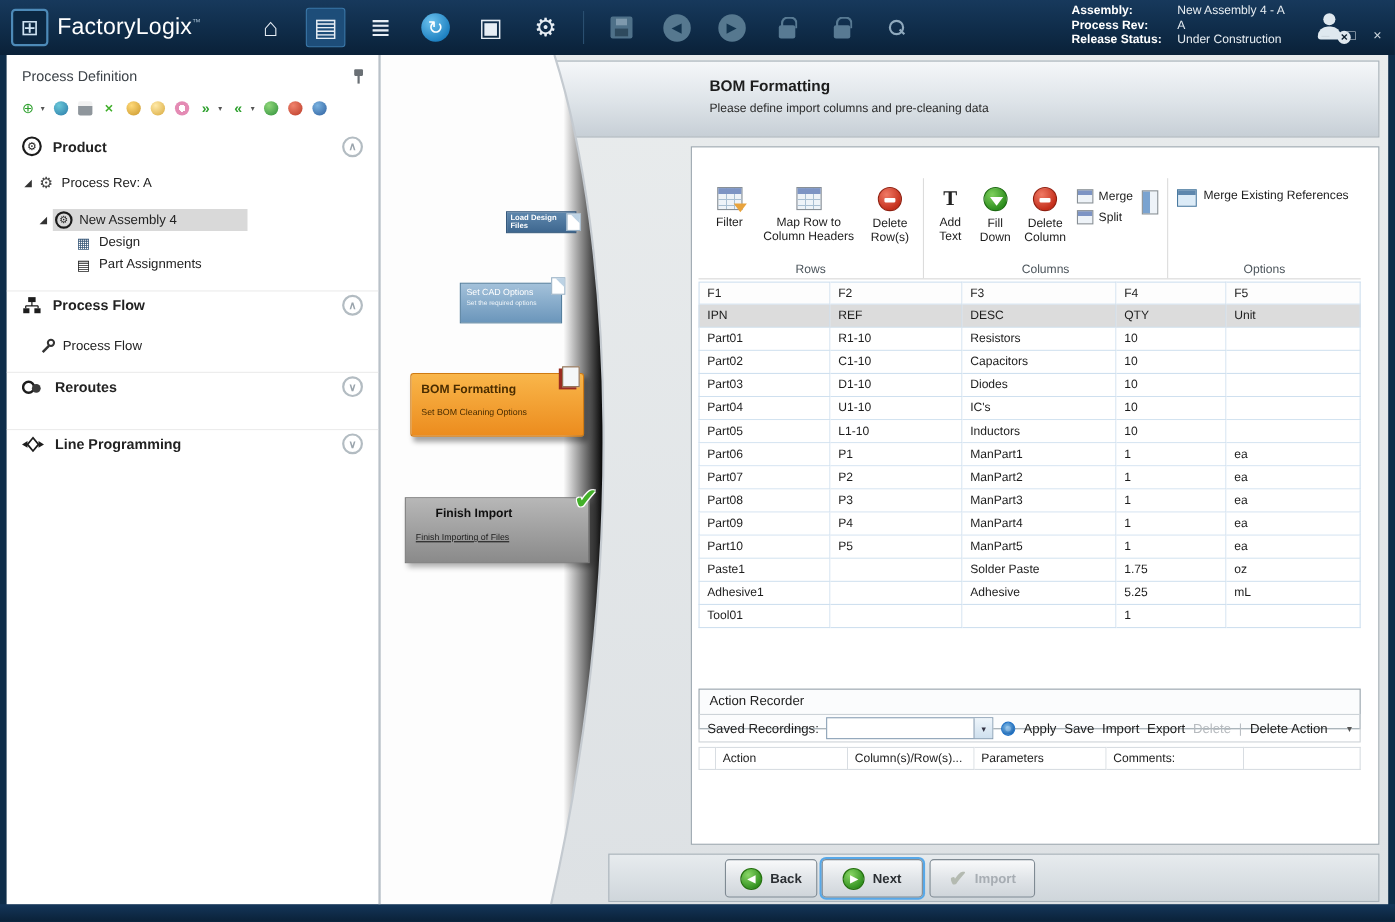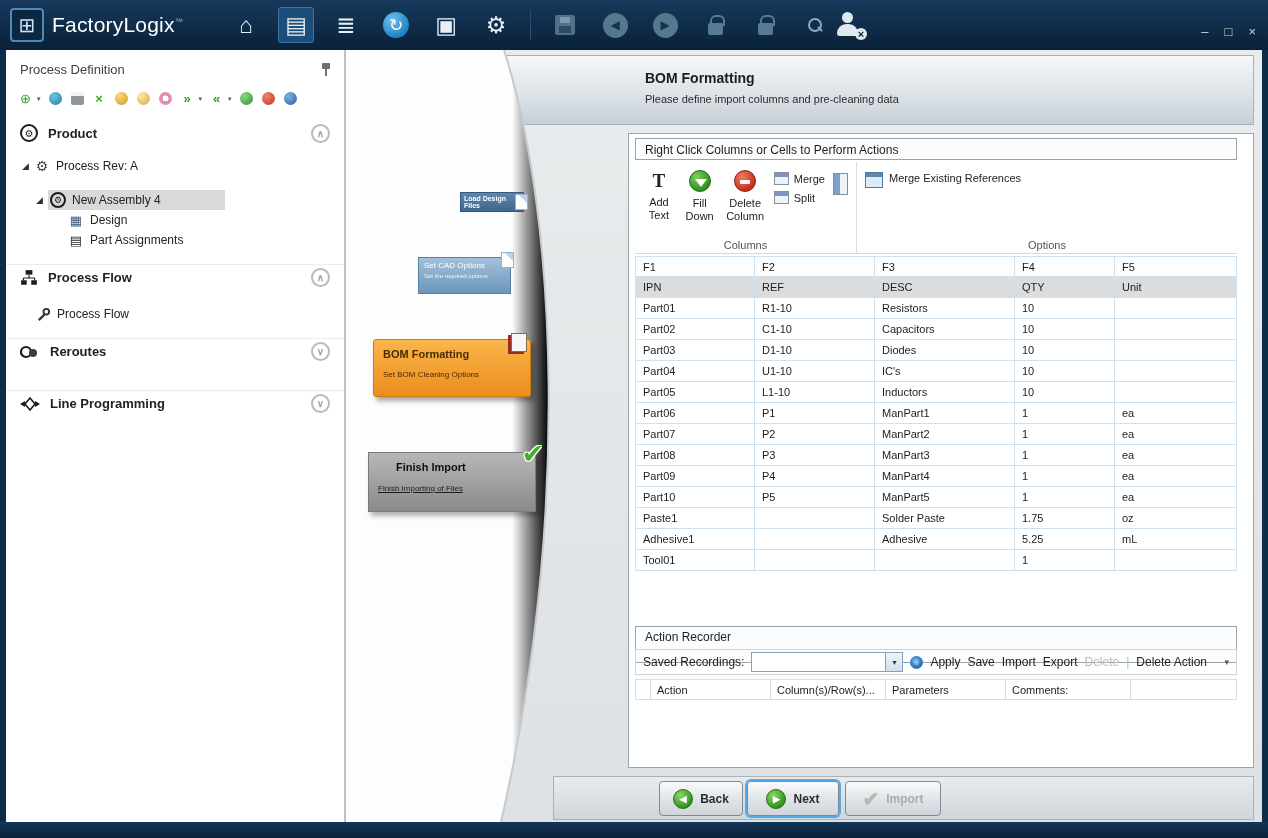--- a/index.html
+++ b/index.html
@@ -199,20 +199,28 @@
       <div class="tbico">
           <span class="lockico"></span>
         </div>
       <div class="tbico">
           <span class="lockico"></span>
         </div>
       <div class="tbico">
           <span class="magico"></span>
         </div>
     </div>
+    <div class="asm-info">
+      <span class="lbl">Assembly:</span>
+      <span class="val">New Assembly 4 - A</span>
+      <span class="lbl">Process Rev:</span>
+      <span class="val">A</span>
+      <span class="lbl">Release Status:</span>
+      <span class="val">Under Construction</span>
+    </div>
     <div class="user-ico">
       <span class="head"></span>
       <span class="bodyy"></span>
       <span class="badge">×</span>
     </div>
     <div class="winctl">
       <span>–</span>
       <span>□</span>
       <span>×</span>
     </div>
@@ -373,23 +381,39 @@
         <div class="s">Set BOM Cleaning Options</div>
         <span class="bookic"></span>
       </div>
       <div class="fstep step-finish">
         <div class="t">Finish Import</div>
         <div class="s">Finish Importing of Files</div>
         <span class="bigcheck">✔</span>
       </div>
 
       <div class="panel-body">
-        <div class="hintbar">Right Click Columns or Cells to Perform Actions</div>
 
         <div class="ptoolbar">
+          <div class="tgroup" style="width:205px">
+            <div class="tbtn" style="width:44px">
+              <span class="tbl-ic">
+                  <span class="funnel"></span>
+                </span>
+              <span>Filter</span>
+            </div>
+            <div class="tbtn" style="width:96px">
+              <span class="tbl-ic"></span>
+              <span>Map Row to Column Headers</span>
+            </div>
+            <div class="tbtn" style="width:48px">
+              <span class="redcirc"></span>
+              <span>Delete Row(s)</span>
+            </div>
+            <span class="gname">Rows</span>
+          </div>
 
           <div class="tgroup" style="width:222px">
             <div class="tbtn" style="width:34px">
               <span class="ticon">T</span>
               <span>Add Text</span>
             </div>
             <div class="tbtn" style="width:36px">
               <span class="greencirc"></span>
               <span>Fill Down</span>
             </div>

